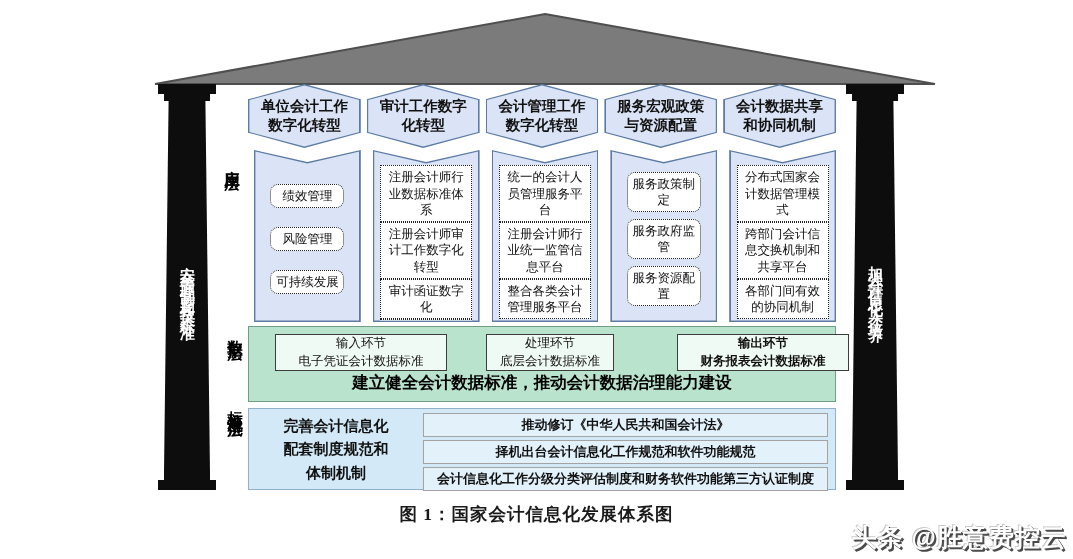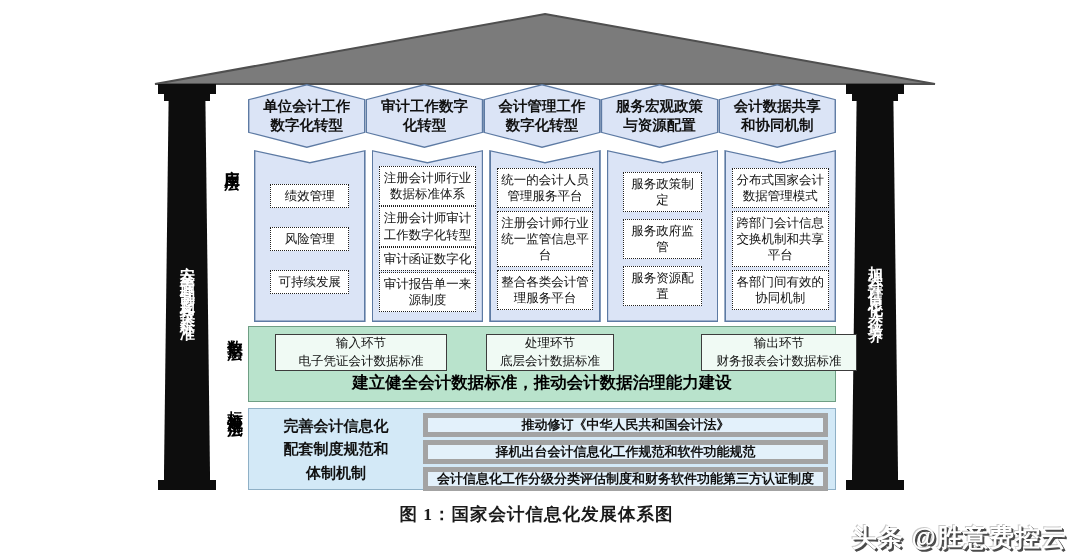--- a/index.html
+++ b/index.html
@@ -26,58 +26,58 @@
 
   
   .layer-label{position:absolute;writing-mode:vertical-rl;font-weight:bold;
                font-size:15.5px;letter-spacing:3px;color:#000;}
   .ll-app{left:221px;top:158px;}
   .ll-data{left:224px;top:328px;}
   .ll-std{left:224px;top:398px;}
 
   
   .columns{position:absolute;left:248px;top:84px;width:588px;height:238px;
-           display:flex;}
+           display:flex;gap:6px;}
   .col{flex:1;position:relative;}
   .hex{position:relative;height:64px;
        clip-path:polygon(50% 0,100% 24%,100% 76%,50% 100%,0 76%,0 24%);
        background:#5d7aa3;}
   .hex-in{position:absolute;inset:1.4px;
        clip-path:polygon(50% 0,100% 24%,100% 76%,50% 100%,0 76%,0 24%);
        background:#dbe4f6;display:flex;align-items:center;justify-content:center;
        text-align:center;font-weight:bold;font-size:14.5px;line-height:1.3;
        white-space:pre-line;}
   .cbody{position:absolute;top:66px;left:0;right:0;bottom:0;
        clip-path:polygon(0 0,50% 12px,100% 0,100% 100%,0 100%);background:#5d7aa3;margin-left:6px;}
   .cbody-in{position:absolute;inset:1.4px;
        clip-path:polygon(0 0,50% 12px,100% 0,100% 100%,0 100%);
        background:#dbe4f6;display:flex;flex-direction:column;
        justify-content:space-evenly;padding:14px 0 8px;}
   .item{background:#fff;border:1.6px dotted #222;text-align:center;
         font-size:12.5px;line-height:1.3;padding:3px 2px;margin:0 6px;}
-  .items-narrow .item{margin:0 15px;}
+  .items-narrow .item{margin:0 15px;border-radius:8px;}
 
   
   .green-layer{position:absolute;left:248px;top:326px;width:588px;height:76px;
        background:#b9e3cc;border:1px solid #6f9e84;box-sizing:border-box;}
   .gbox{position:absolute;top:7px;background:#f0faf4;border:1px solid #3c3c3c;
         text-align:center;font-size:12.5px;line-height:1.4;padding:0 3px;box-sizing:border-box;}
   .gbox1{left:26px;width:172px;}
   .gbox2{left:237px;width:128px;}
-  .gbox3{left:452px;width:156px;}
+  .gbox3{left:428px;width:172px;font-weight:bold;}
   .green-banner{position:absolute;left:0;right:0;bottom:7px;text-align:center;
         font-weight:bold;font-size:16.5px;color:#000;}
 
   
   .blue-layer{position:absolute;left:248px;top:408px;width:588px;height:82px;
        background:#d3e9f7;border:1px solid #8fb0c6;box-sizing:border-box;}
   .std-label{position:absolute;left:2px;top:5px;width:170px;text-align:center;
        font-weight:bold;font-size:15px;line-height:1.55;white-space:pre-line;}
   .srow{position:absolute;left:174px;right:7px;height:24px;background:#e3f1fb;
-       border:5px solid #a3a3a3;display:flex;align-items:center;justify-content:center;
+       border:1px solid #a3a3a3;display:flex;align-items:center;justify-content:center;
        font-size:13px;font-weight:bold;box-sizing:border-box;}
   .srow1{top:4px;} .srow2{top:31px;} .srow3{top:58px;}
 
   
   .caption{position:absolute;left:0;right:0;top:502px;text-align:center;
        font-family:"Liberation Serif","DejaVu Serif",serif;font-weight:bold;
        font-size:17.5px;letter-spacing:1px;color:#1a1a1a;}
   .watermark{position:absolute;right:6px;top:521px;font-size:25px;font-weight:bold;
        color:#fff;letter-spacing:1px;
        text-shadow:2px 2px 0 #4a4a4a,1px 1px 0 #4a4a4a,-1px -1px 0 #c9c9c9;}

